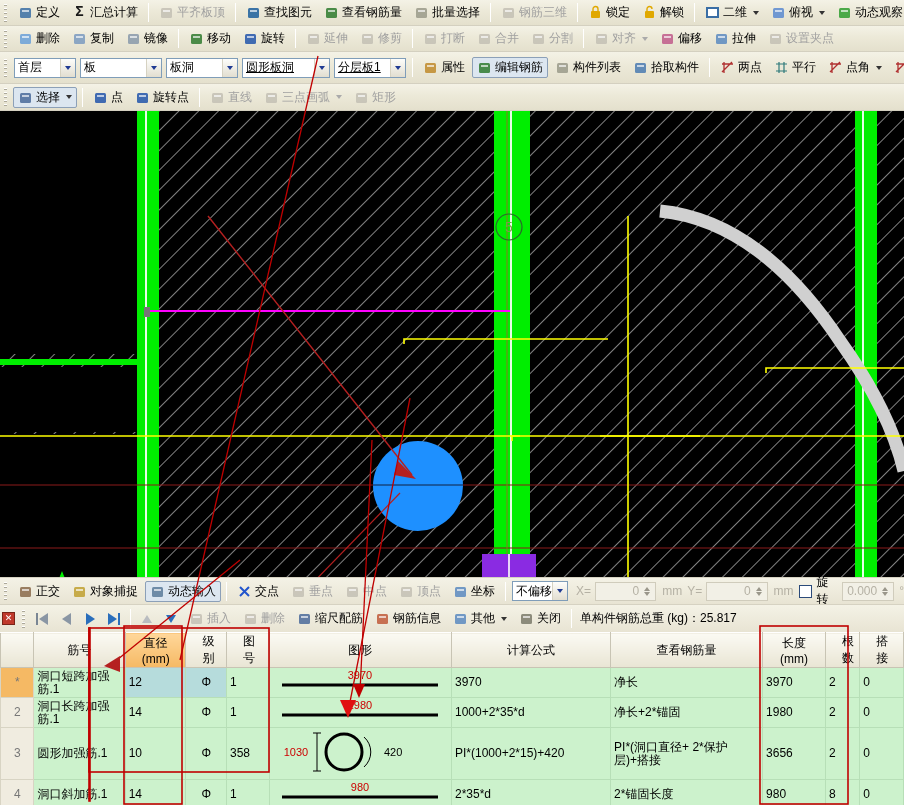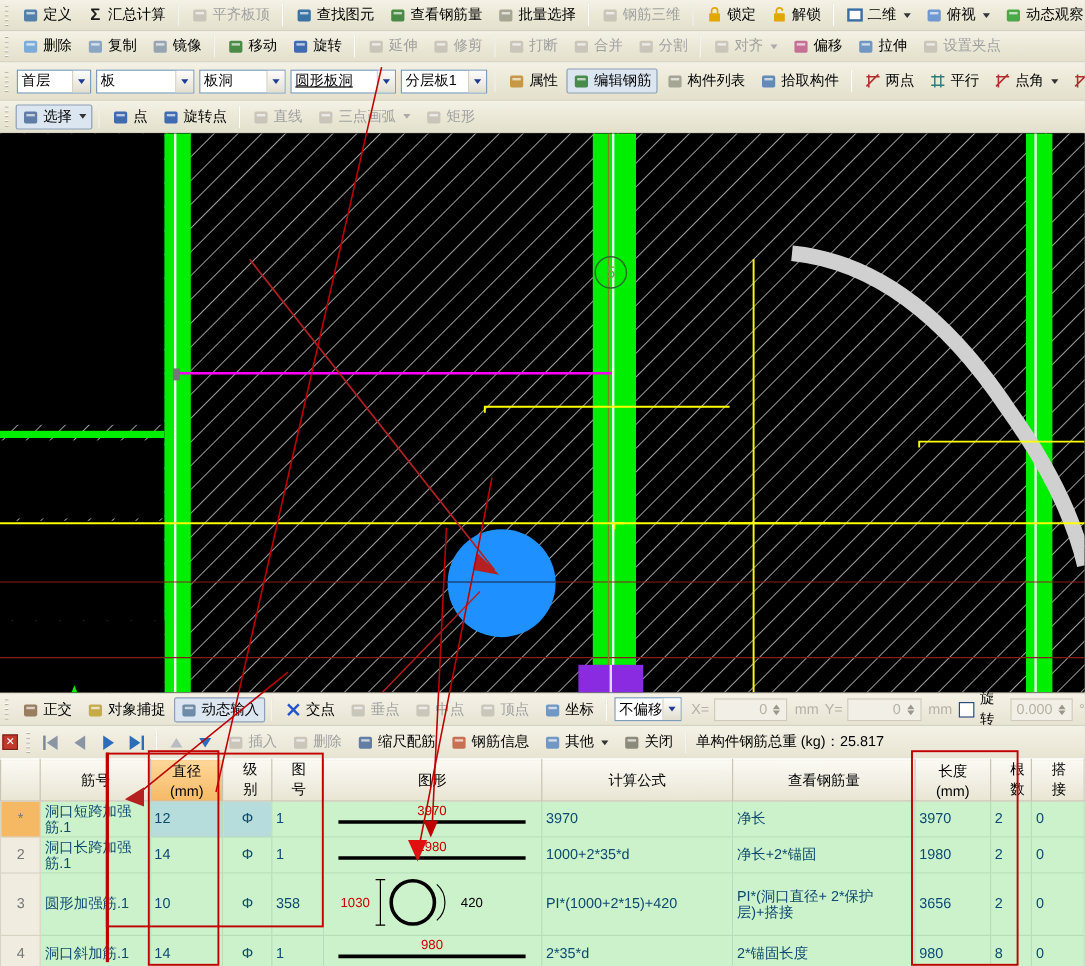--- a/index.html
+++ b/index.html
@@ -15,21 +15,21 @@
 
   
   .toolbar {
     background: linear-gradient(to bottom, #f4f2e6 0%, #ece9d8 45%, #e4e0cd 100%);
     border-bottom: 1px solid #d4d0c0;
     display: flex;
     align-items: center;
     position: relative;
     flex: none;
   }
-  .tb1 { height: 26px; }
+  .tb1 { height: 26px; font-family: Liberation Mono, monospace; }
   .tb2 { height: 26px; }
   .tb3 { height: 32px; }
   .tb4 { height: 27px; }
 
   .grip {
     width: 7px; height: 18px; margin: 0 2px 0 3px;
     background-image: repeating-linear-gradient(to bottom, #fff 0 1px, #aca899 1px 2px, transparent 2px 4px);
     background-size: 3px 4px;
     background-repeat: repeat-y;
     background-position: 1px 0;
@@ -103,21 +103,21 @@
   table.rebar { border-collapse: collapse; width: 904px; table-layout: fixed; }
   table.rebar th {
     background: linear-gradient(to bottom,#fbfaf3,#e9e5d4);
     border: 1px solid #c8c4b4; border-top: 1px solid #fff;
     font-weight: normal; font-size: 12px; height: 22px; padding: 0 16px;
     color: #000; text-align: center;
   }
   table.rebar th.hl { background: linear-gradient(to bottom,#ffd79a,#f5b964); }
   table.rebar td {
     background: #ccf2cc; border: 1px solid #b7dfb7; border-left-color:#cfe9cf;
-    font-size: 12px; padding: 1px 3px; color: #0c4a6e; vertical-align: middle;
+    font-size: 12px; padding: 1px 3px; color: #000000; vertical-align: middle;
     height: 29px; line-height: 13px;
   }
   table.rebar td.rownum { background: #f0ece0; color:#777; text-align: center; border: 1px solid #d8d4c4; }
   table.rebar td.rownum.cur { background: #f5b964; }
   table.rebar td.cellsel { background: #b6dcdc; }
   table.rebar tr.tall td { height: 50px; }
 
   
   .annot { position: absolute; pointer-events: none; }
 </style>
@@ -348,21 +348,21 @@
           <span class="cbtn">
             <i></i>
           </span>
         </div>
         <div class="combo" style="width: 88px; text-decoration: underline;">
           <span class="cval">圆形板洞</span>
           <span class="cbtn">
             <i></i>
           </span>
         </div>
-        <div class="combo" style="width: 72px;">
+        <div class="combo" style="width: 72px; text-decoration: underline;">
           <span class="cval">分层板1</span>
           <span class="cbtn">
             <i></i>
           </span>
         </div>
       </div>
     <div class="sep"></div>
     <div id="tb3btns" style="display:flex;align-items:center;">
         <div class="tbtn">
           <span class="ico"><svg width="15" height="15">

